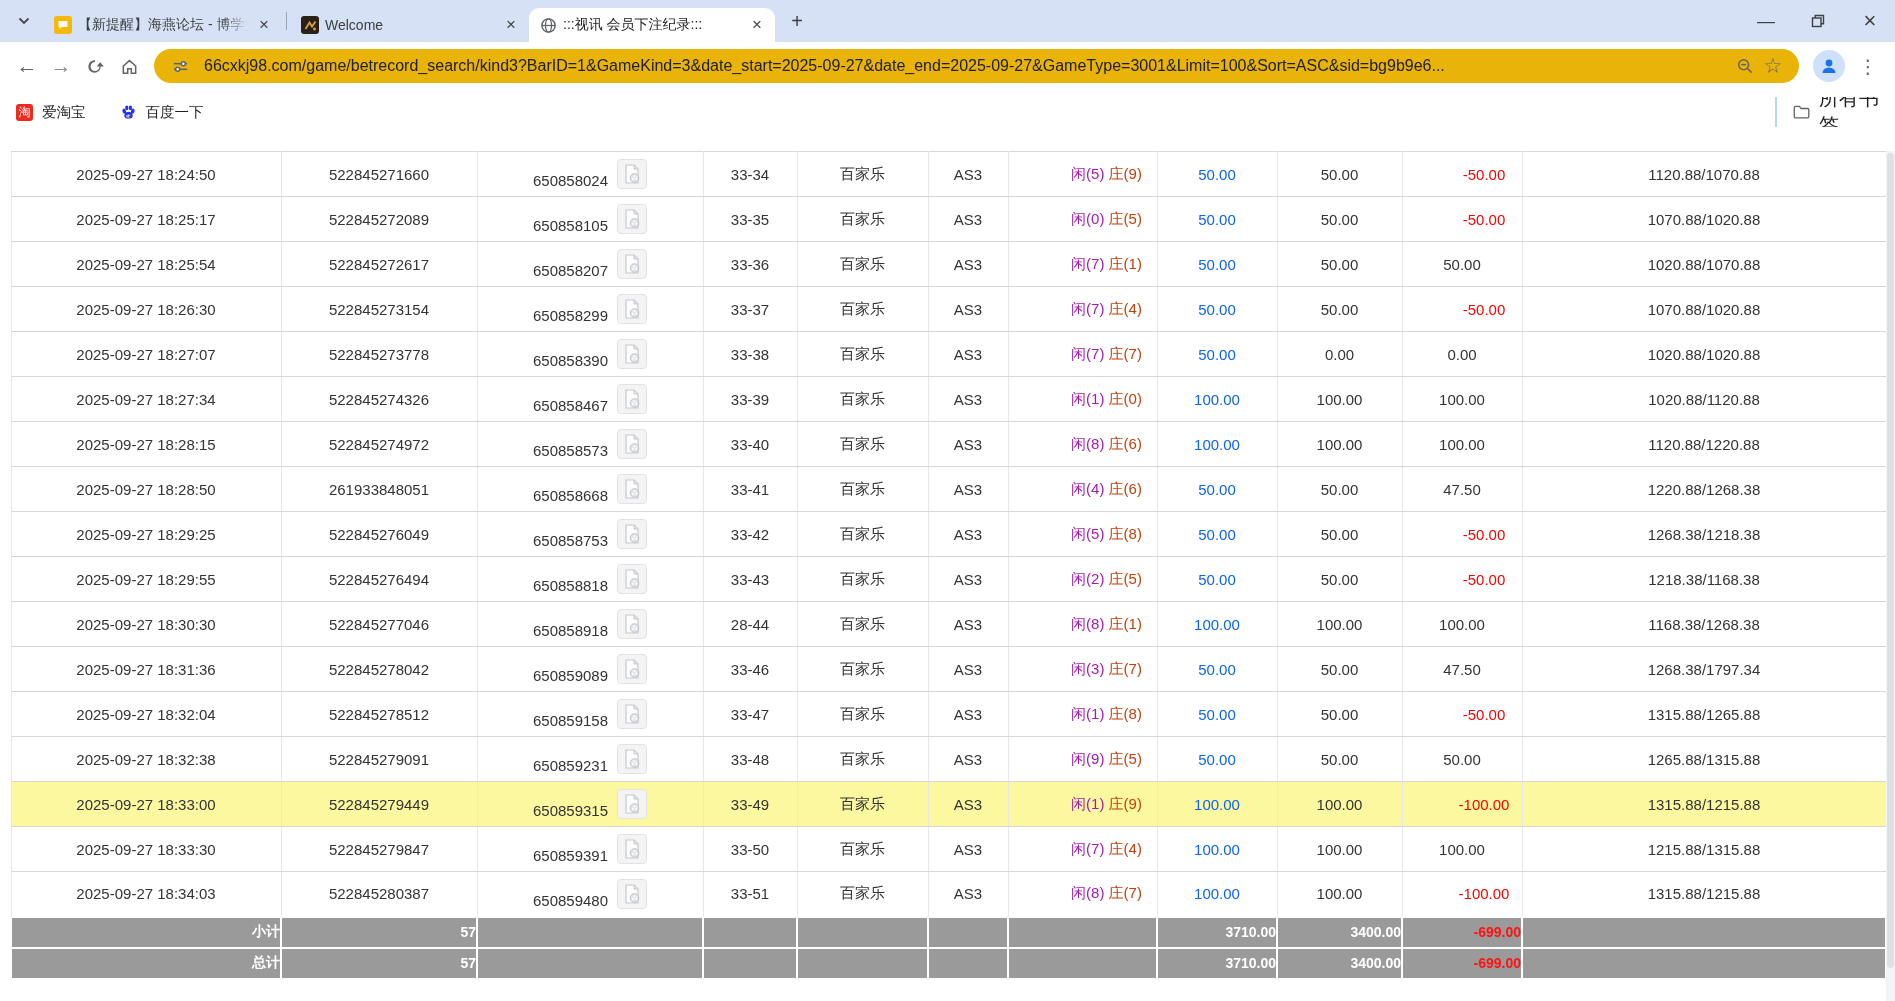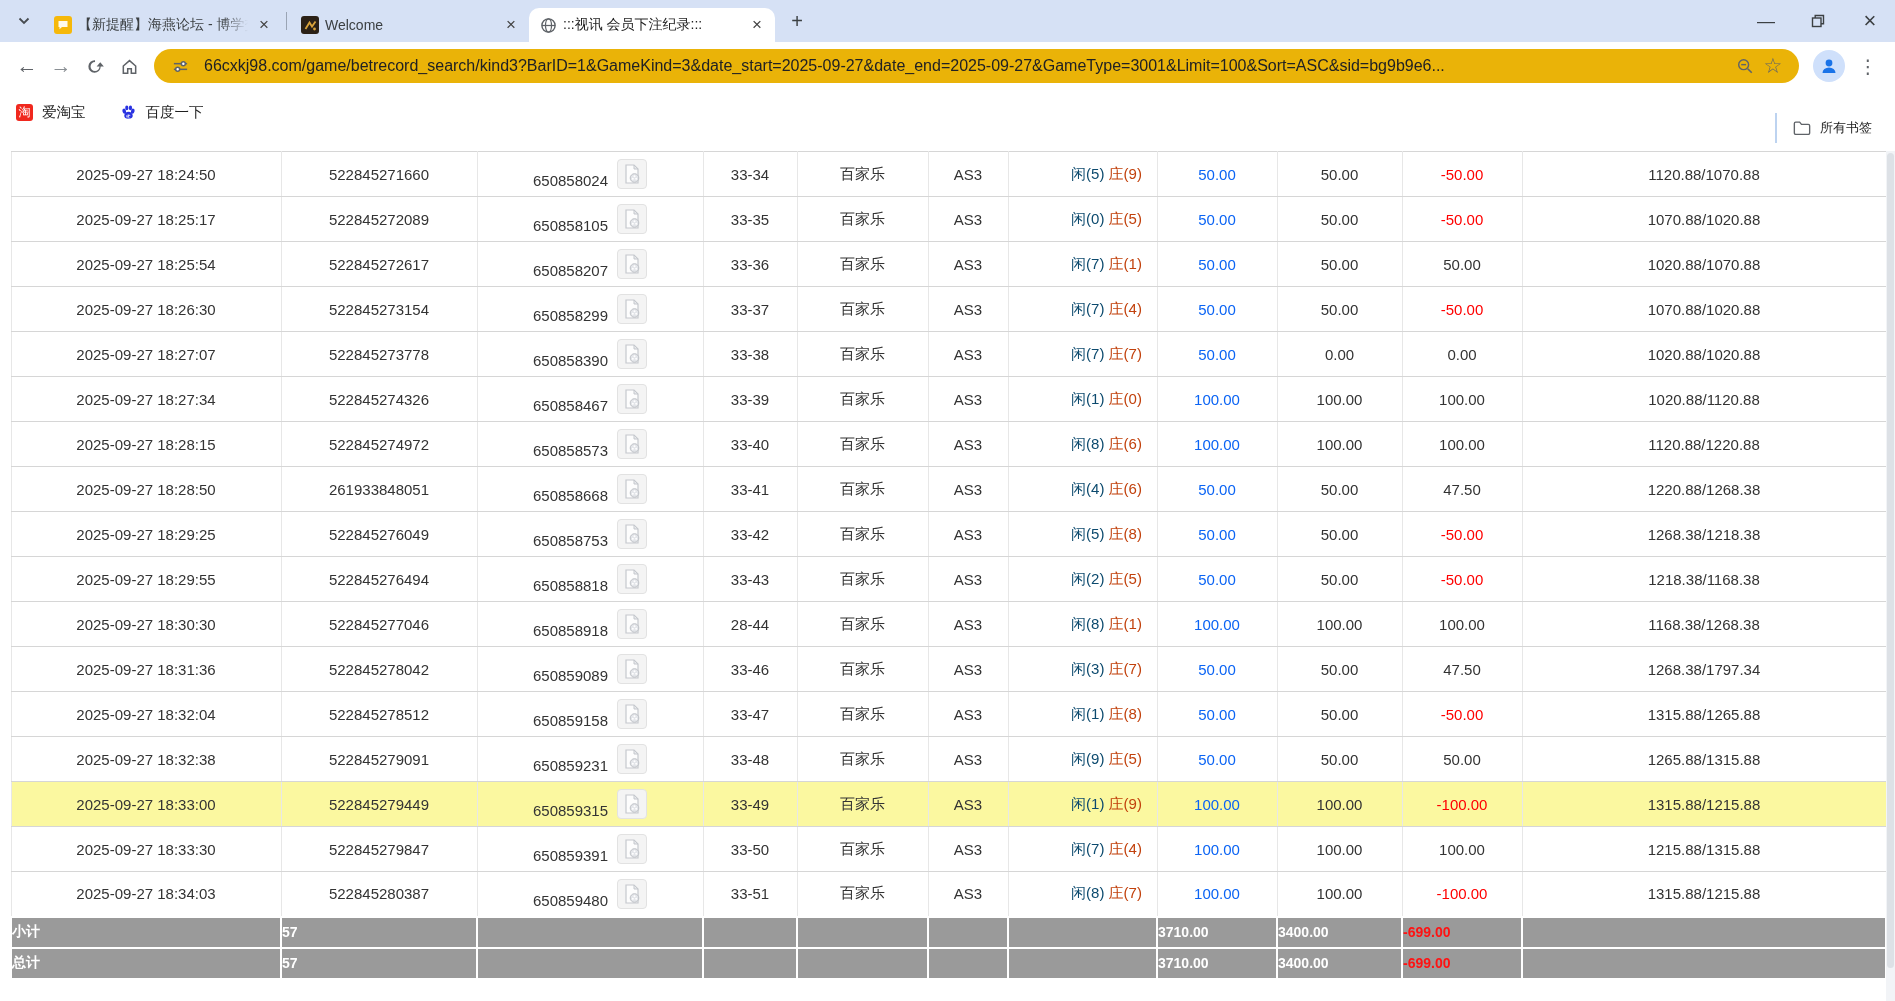--- a/index.html
+++ b/index.html
@@ -41,40 +41,40 @@
   .avatar { width:32px; height:32px; border-radius:50%; background:#cfe0fb; display:flex;
     align-items:center; justify-content:center; margin:0 6px; cursor:pointer; flex:0 0 auto; }
   .menu-btn { font-size:19px; letter-spacing:0; }
 
   
   .bookmarks { height:44px; background:#fff; display:flex; align-items:center; padding:0 16px; position:relative; }
   .bm-item { display:flex; align-items:center; gap:9px; font-size:14.5px; color:#1f1f1f;
     margin-right:34px; cursor:pointer; }
   .bm-ico { width:17px; height:17px; display:flex; align-items:center; justify-content:center; }
   .bm-taobao { background:#f0281e; border-radius:3px; color:#fff; font-size:12px; line-height:1; }
-  .all-bookmarks { position:absolute; right:0; top:23px; height:30px; display:flex; align-items:center;
-    gap:9px; padding-left:16px; border-left:2px solid #bdd3f0; font-size:13px; color:#1f1f1f;
+  .all-bookmarks { position:absolute; right:0; top:7px; height:30px; display:flex; align-items:center;
+    gap:9px; padding-left:16px; border-left:2px solid #bdd3f0; font-size:20px; color:#1f1f1f;
     width:120px; overflow:hidden; cursor:pointer; }
 
   
   .content { position:relative; height:867px; background:#fff; }
   table { border-collapse:collapse; table-layout:fixed; width:1875px; margin:17px 0 0 10px;
     font-size:15px; color:#333; }
   tbody td { border-top:1px solid #d6d6d6; border-bottom:1px solid #d6d6d6;
     border-left:1px solid #e7e7e7; border-right:1px solid #e7e7e7;
     height:45px; text-align:center; vertical-align:middle; background:#fff; }
   tr.highlight td { background:#fbf8a0; }
   .c-game-wrap { display:flex; align-items:flex-end; justify-content:center; gap:9px; }
   .vbtn { width:30px; height:30px; background:#f4f4f4; border:1px solid #e2e2e2; border-radius:4px;
     display:inline-flex; align-items:center; justify-content:center; cursor:pointer; }
-  .player { color:#0c4a6e;margin-left:48px; }
+  .player { color:#a21caf;margin-left:48px; }
   .banker { color:#c2410c; }
   .c-bet { color:#0b64f4; }
-  .neg { color:#ff0000; }
-  tfoot td { background:#9a9a9a; border:2px solid #ffffff; height:31px; text-align:left;
+  .neg { color:#ff0000;padding-left:44px; }
+  tfoot td { background:#9a9a9a; border:2px solid #ffffff; height:31px; text-align:right;
     color:#fff; font-weight:bold; font-size:14px; }
   tfoot td.neg { color:#ff1212; }
   .scrollbar { position:absolute; right:0; top:0; width:9px; height:100%; background:#f2f4f7; }
   .scroll-thumb { position:absolute; top:2px; left:1px; width:7px; height:94%; border-radius:4px; background:#dde1e6; }
 </style>
 </head>
 <body>
 
 <div class="tabstrip">
   <div class="tab-search">

